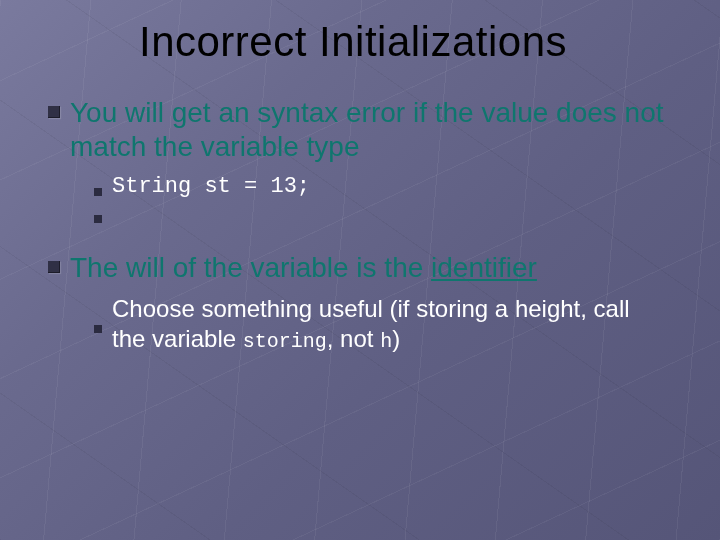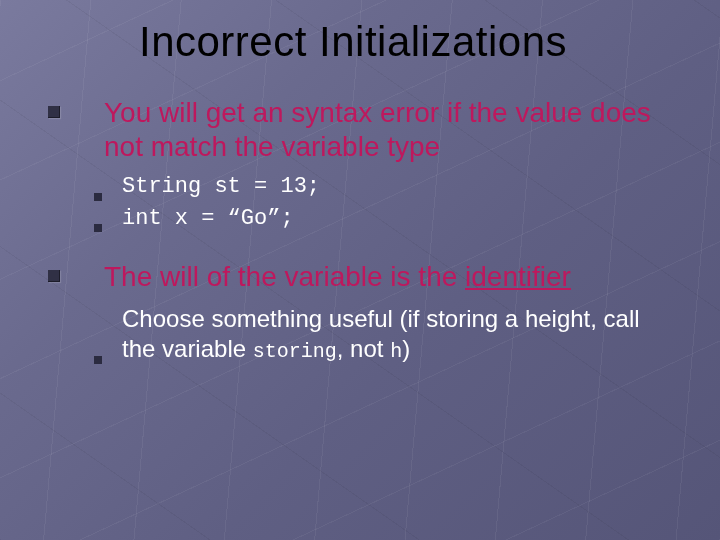--- a/index.html
+++ b/index.html
@@ -58,35 +58,34 @@
     width: 12px;
     height: 12px;
     background: #303045;
     margin-top: 10px;
     flex: 0 0 auto;
     box-shadow: inset -1px -1px 0 rgba(0,0,0,0.4), 1px 1px 1px rgba(255,255,255,0.15);
   }
   .top-text {
     font-size: 28px;
     line-height: 1.2;
-    color: #be185d;
-    margin-left: 34px;
+    color: #0f766e;
   }
   .identifier {
     text-decoration: underline;
   }
   ul.sub {
     list-style: none;
     padding: 0 0 0 46px;
     margin: 10px 0 0 0;
   }
   ul.sub > li {
     display: flex;
-    align-items: flex-end;
-    gap: 20px;
+    align-items: center;
+    gap: 10px;
     margin-bottom: 4px;
   }
   .sub-bullet {
     width: 8px;
     height: 8px;
     background: #2b2b40;
     margin-top: 10px;
     flex: 0 0 auto;
   }
   .sub-text {
@@ -119,21 +118,20 @@
         <span class="top-bullet"></span>
         <span class="top-text">You will get an syntax error if the value does not match the variable type</span>
       </div>
       <ul class="sub">
         <li>
           <span class="sub-bullet"></span>
           <span class="sub-text code">String st  = 13;</span>
         </li>
         <li>
           <span class="sub-bullet"></span>
-          <span class="sub-text code">int x = “Go”;</span>
         </li>
       </ul>
     </li>
 
     <li>
       <div class="top-row">
         <span class="top-bullet"></span>
         <span class="top-text">
           <span>The will of the variable is the </span><span class="identifier">identifier</span>
         </span>

